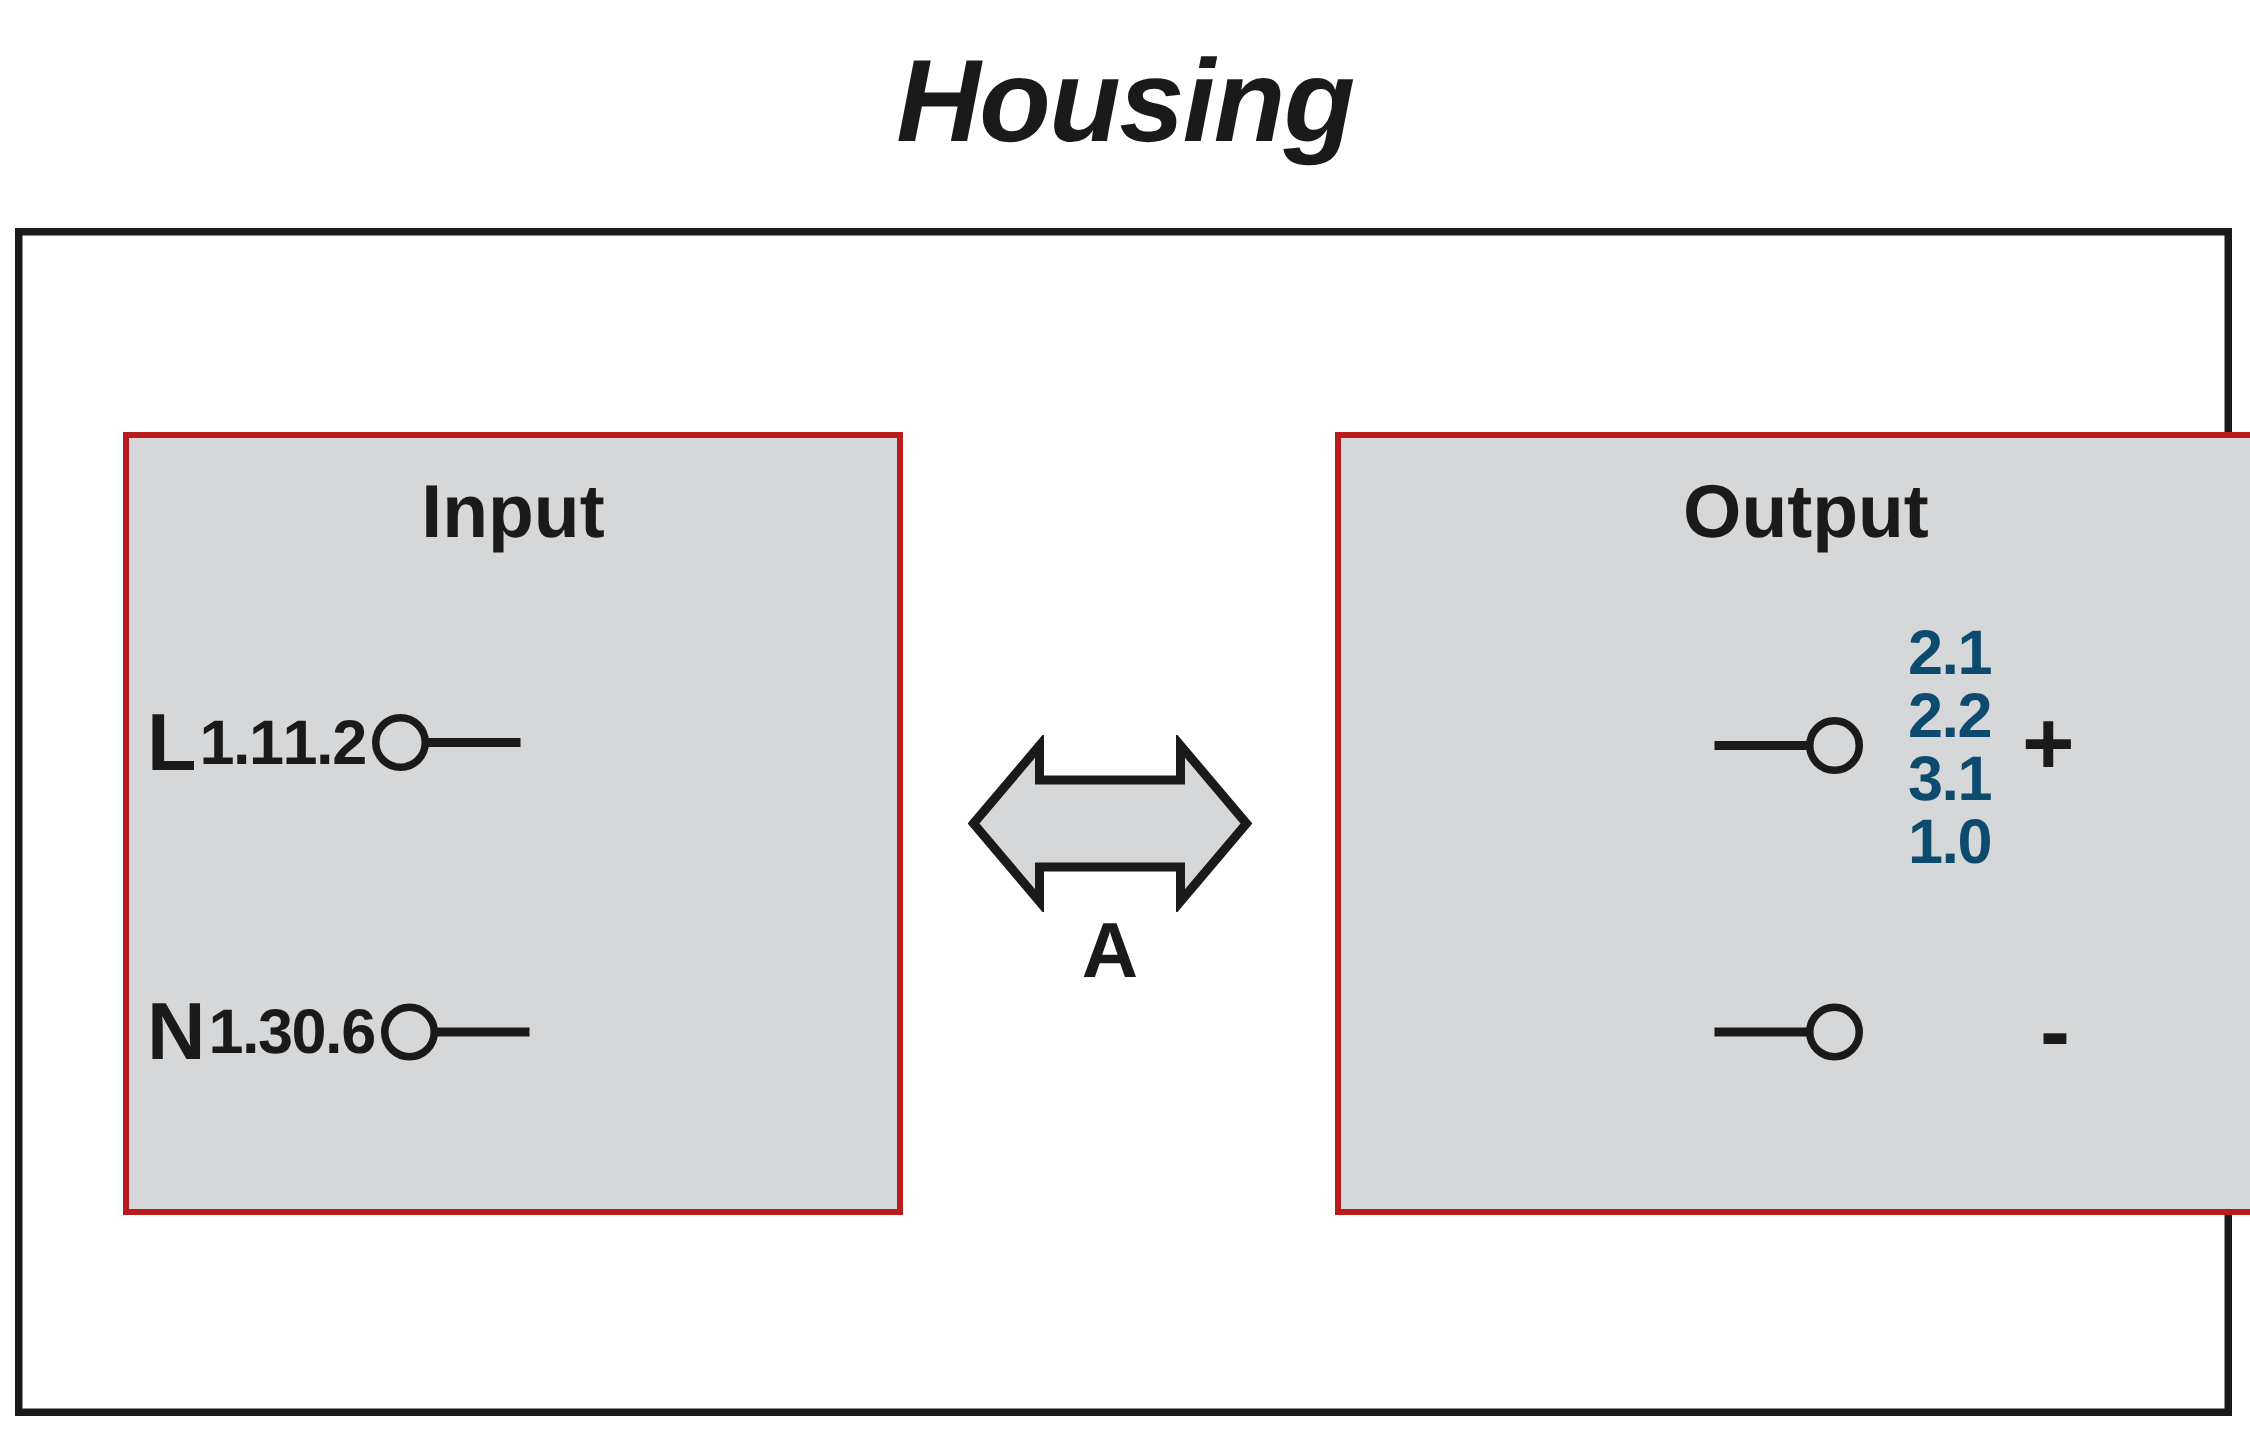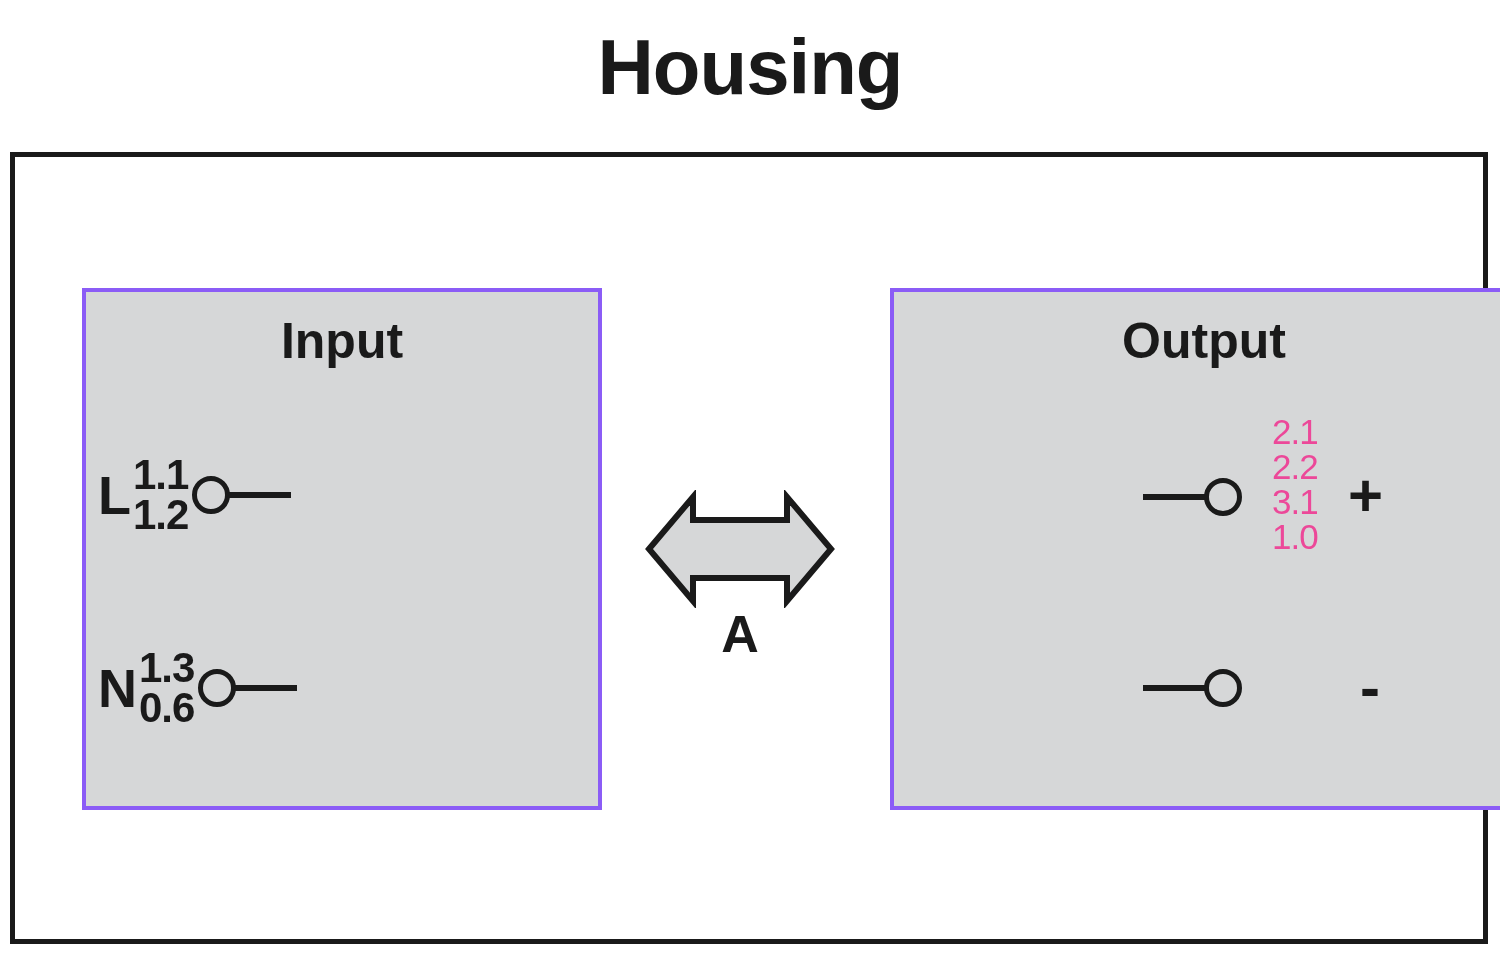--- a/index.html
+++ b/index.html
@@ -22,37 +22,38 @@
     position: absolute;
     left: 0;
     top: 28px;
     width: 1500px;
     text-align: center;
     font-size: 78px;
     font-weight: bold;
     letter-spacing: -1px;
     color: #1a1a1a;
     line-height: 1;
+    font-style: italic;
   }
   
   .housing-box {
     position: absolute;
     left: 10px;
     top: 152px;
     width: 1478px;
     height: 792px;
     border: 5px solid #1a1a1a;
     background: #ffffff;
     box-sizing: border-box;
   }
   
   .block {
     position: absolute;
     background: #d6d7d8;
-    border: 4px solid #8b5cf6;
+    border: 4px solid #b91c1c;
     box-sizing: border-box;
   }
   #input-block {
     left: 82px;
     top: 288px;
     width: 520px;
     height: 522px;
   }
   #output-block {
     left: 890px;
@@ -101,21 +102,21 @@
     font-size: 54px;
     font-weight: bold;
     color: #1a1a1a;
     line-height: 1;
     flex: none;
     margin-right: 2px;
   }
   
   .pin-stack {
     display: flex;
-    flex-direction: column;
+    flex-direction: row;
     justify-content: center;
     flex: none;
     margin-right: 4px;
   }
   .pin-stack span {
     font-size: 42px;
     font-weight: bold;
     color: #1a1a1a;
     line-height: 0.95;
     letter-spacing: -1px;
@@ -124,23 +125,23 @@
   #terminal-l { left: 98px;  top: 470px; }
   #terminal-n { left: 98px;  top: 663px; }
 
   
   #terminal-plus  { left: 1143px; top: 472px; }
   #terminal-minus { left: 1143px; top: 663px; }
 
   .out-pins {
     position: absolute;
     left: 1272px;
-    font-size: 35px;
-    font-weight: normal;
-    color: #ec4899;
+    font-size: 42px;
+    font-weight: bold;
+    color: #0c4a6e;
     line-height: 1.0;
     letter-spacing: -1px;
   }
   #out-pins-plus  { top: 414px; }
   #out-pins-minus { top: 608px; }
   .out-pins span { display: block; }
 
   .polarity {
     position: absolute;
     font-size: 60px;

